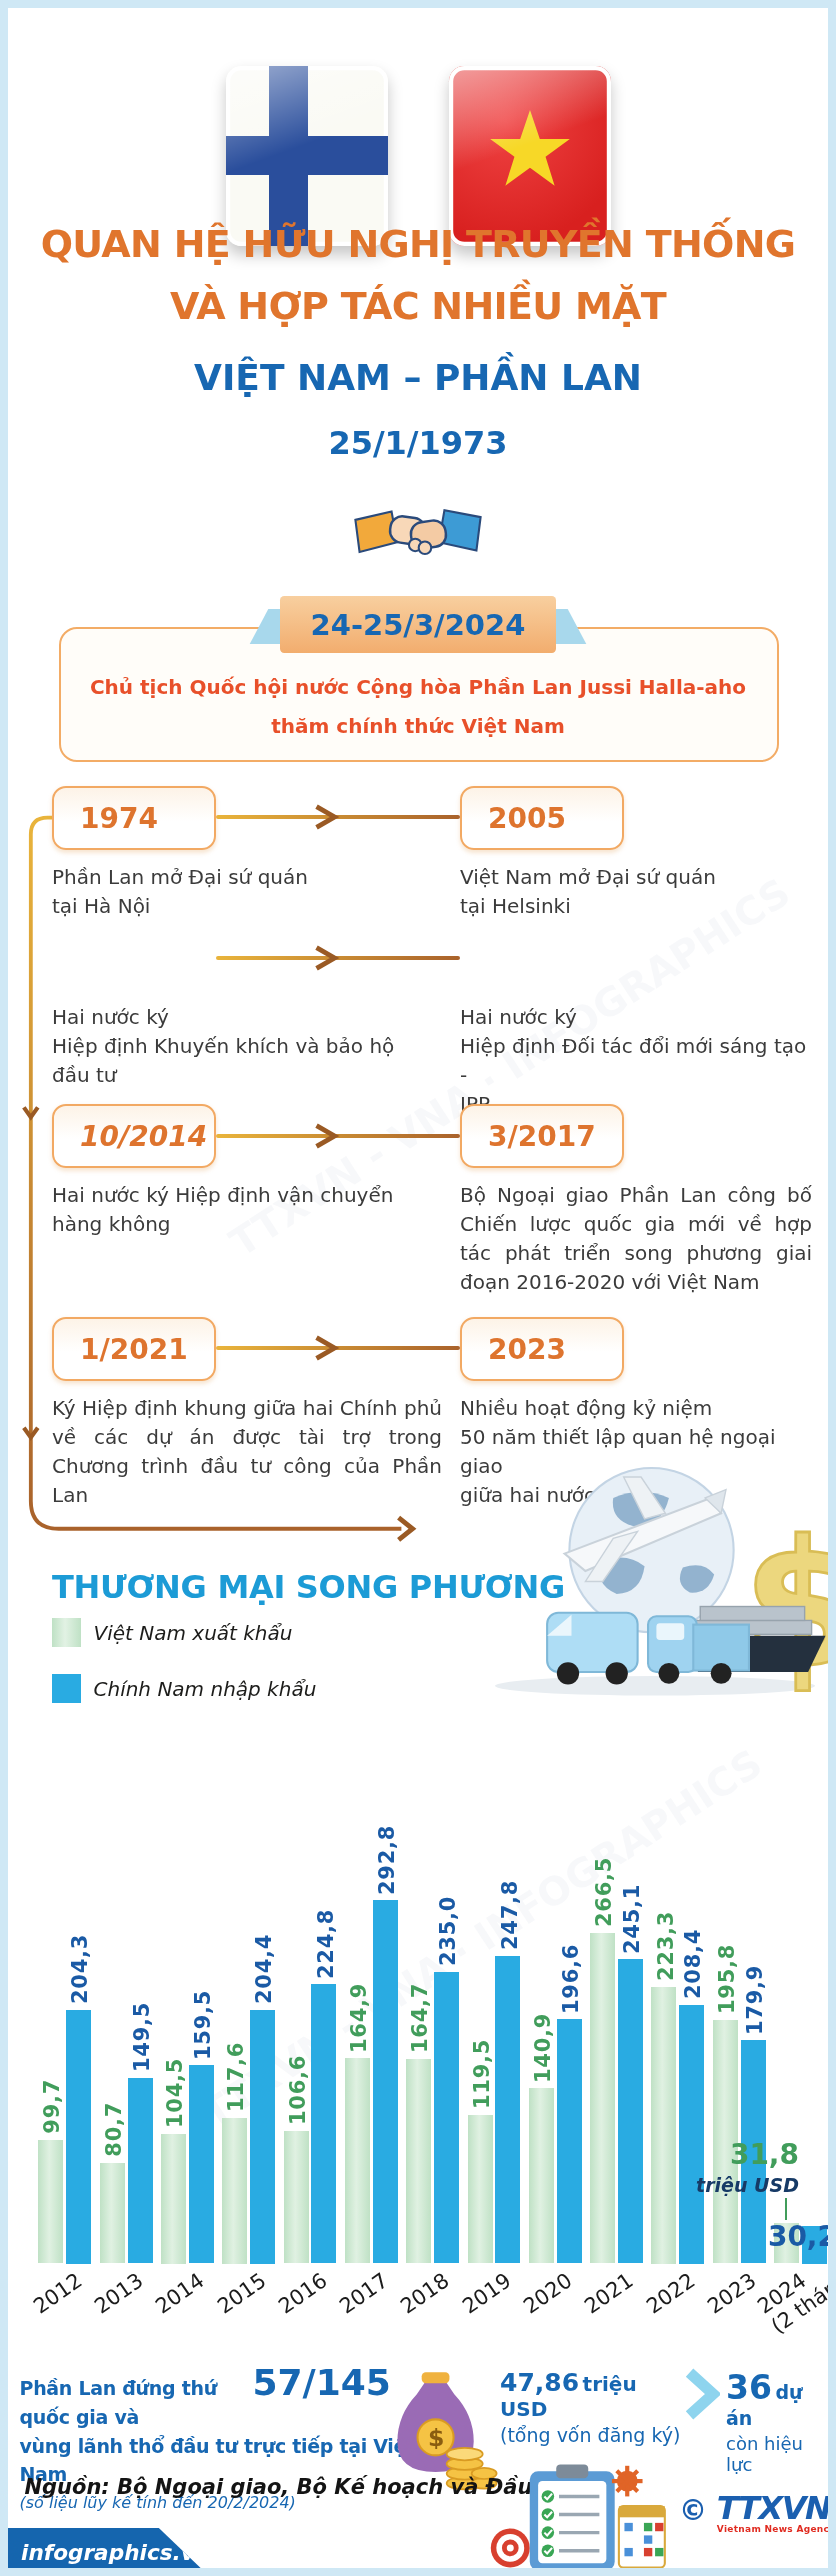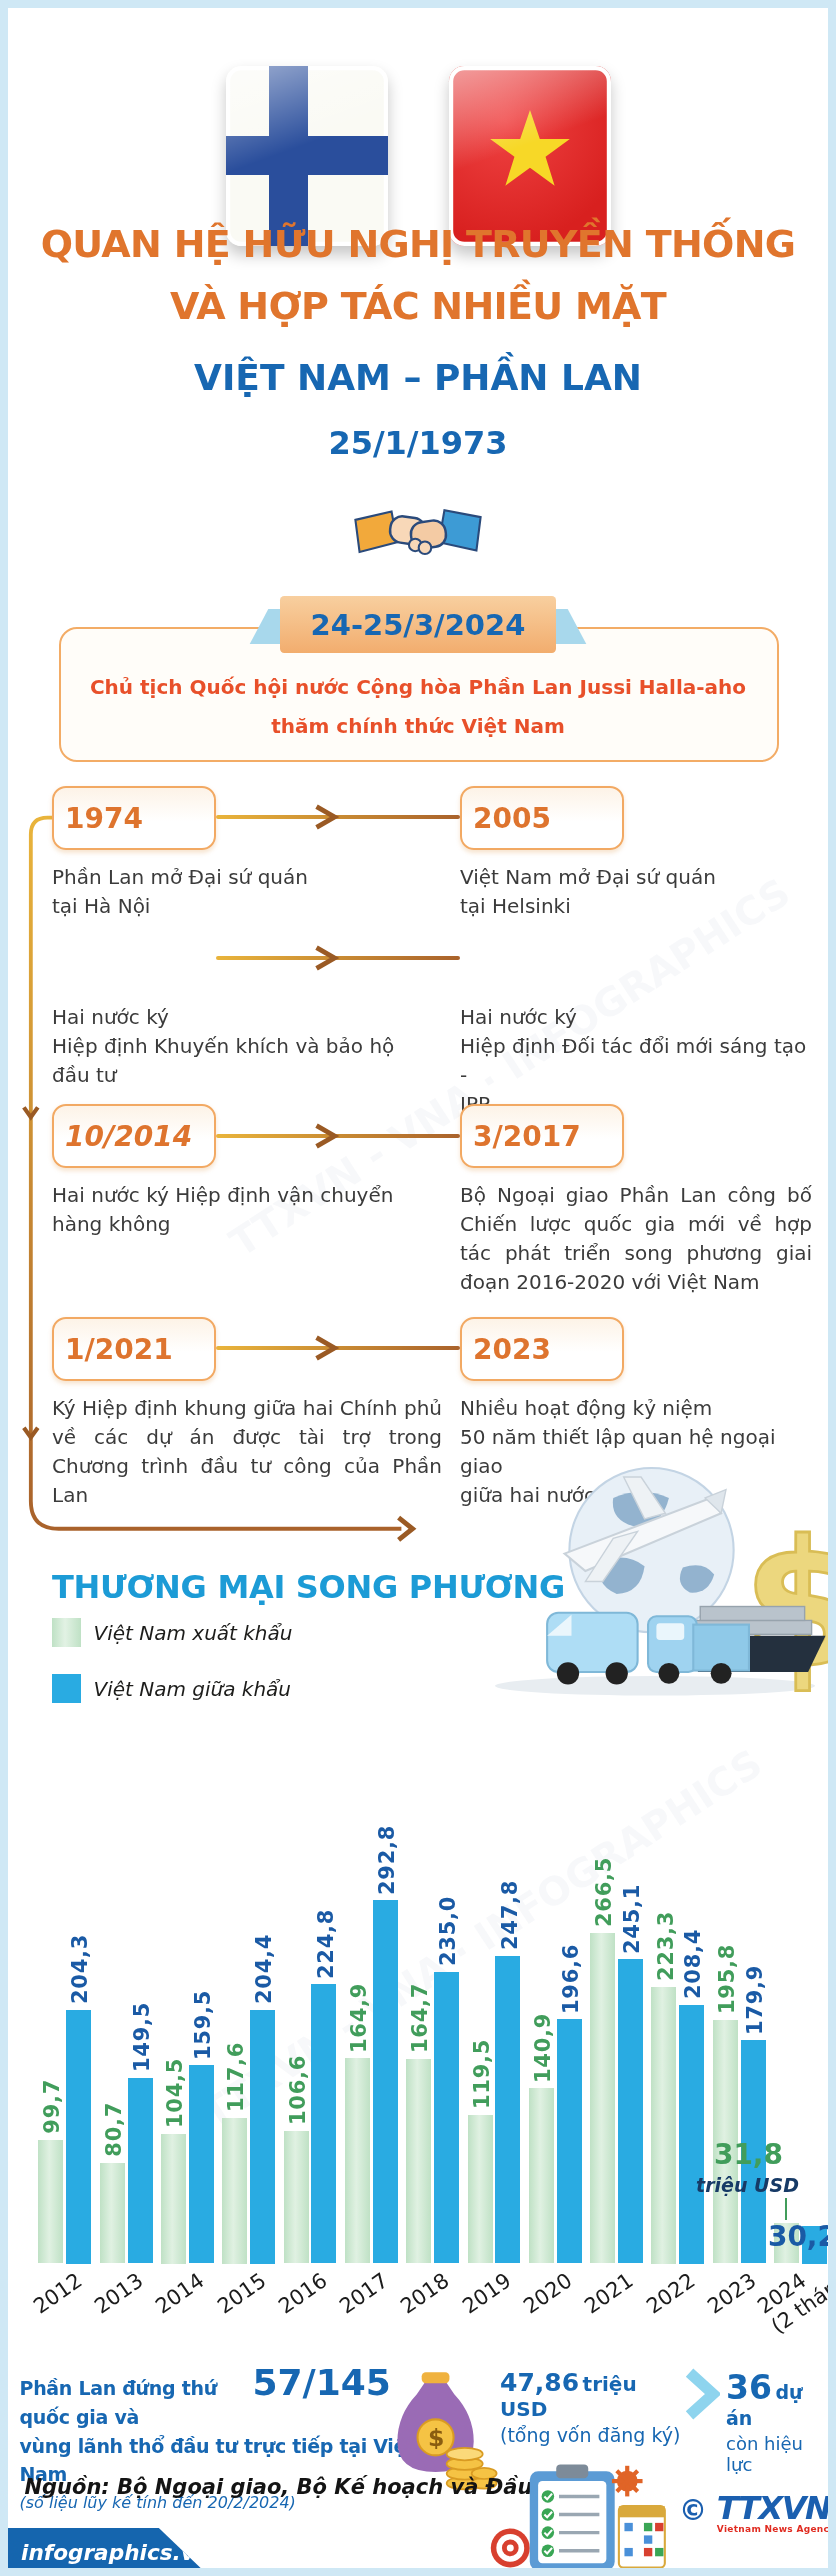--- a/index.html
+++ b/index.html
@@ -21,21 +21,21 @@
   .t-blue{color:#1767B2;font-weight:bold;text-align:center;width:100%;}
   
   .visit-box{left:59px;top:627px;width:716px;height:131px;background:#fffdf9;border:2.1px solid #F3AC66;border-radius:18px;}
   .visit-tab{left:280px;top:596px;width:276px;height:57px;border-radius:4.2px;
              background:linear-gradient(180deg,#f8cf9f,#f2ad6e);display:flex;align-items:center;justify-content:center;
              font-size:29px;font-weight:bold;color:#1767B2;z-index:3;}
   .tab-wing{width:38px;height:35px;background:#a8d8ec;z-index:2;}
   .visit-text{width:100%;text-align:center;color:#E8502A;font-weight:bold;font-size:20px;line-height:39px;}
   
   .chip{width:164px;height:64px;border:2.1px solid #F2A963;border-radius:14px;background:linear-gradient(180deg,#fdf3e7,#ffffff 55%);
-        display:flex;align-items:center;padding-left:11px;box-sizing:border-box;
+        display:flex;align-items:center;padding-left:26px;box-sizing:border-box;
         font-size:28px;font-weight:bold;color:#DE742E;box-shadow:0 2.1px 4.2px rgba(224,150,70,.25);}
   .conn{height:3.5px;background:linear-gradient(90deg,#E9B43B,#A9622B);border-radius:2.1px;}
   .tl-text{font-size:20px;line-height:29px;color:#3b3b3b;white-space:pre-line;}
   .tl-just{white-space:normal;text-align:justify;}
   
   .trade-title{color:#1C9BD6;font-weight:bold;font-size:32px;letter-spacing:-0.3px;}
   .legend-label{font-size:20px;font-style:italic;color:#1d1d1b;}
   .sw{width:29px;height:29px;}
   .sw-green{background:linear-gradient(90deg,#bfe1c5,#e2f2e4 45%,#bfe1c5);}
   .sw-blue{background:#29ABE2;}
@@ -203,21 +203,21 @@
     </svg>
   </div>
 
   <div class="abs trade-title" style="left:52px;top:1568px;">THƯƠNG MẠI SONG PHƯƠNG</div>
   <div class="abs" style="left:52px;top:1618px;display:flex;align-items:center;gap:12.5px;">
     <div class="sw sw-green"></div>
     <span class="legend-label">Việt Nam xuất khẩu</span>
   </div>
   <div class="abs" style="left:52px;top:1674px;display:flex;align-items:center;gap:12.5px;">
     <div class="sw sw-blue"></div>
-    <span class="legend-label">Việt Nam giữa khẩu</span>
+    <span class="legend-label">Chính Nam nhập khẩu</span>
   </div>
 
   <div id="chart-layer" class="abs" style="left:0;top:0;width:100%;height:100%;">
       <div class="bar bar-export" style="left:38px;top:2140px;width:25px;height:123px;"></div>
       <div class="bar bar-import" style="left:66px;top:2010px;width:25px;height:254px;"></div>
       <div class="vlabel" style="left:40px;bottom:442px;color:#419D5B;">99,7</div>
       <div class="vlabel" style="left:68px;bottom:572px;color:#1A5AA5;">204,3</div>
       <div class="xlabel" style="left:28.6px;top:2299px;">2012</div>
       <div class="bar bar-export" style="left:100px;top:2163px;width:25px;height:100px;"></div>
       <div class="bar bar-import" style="left:128px;top:2078px;width:25px;height:185px;"></div>
@@ -269,21 +269,21 @@
       <div class="vlabel" style="left:654px;bottom:595px;color:#419D5B;">223,3</div>
       <div class="vlabel" style="left:681px;bottom:577px;color:#1A5AA5;">208,4</div>
       <div class="xlabel" style="left:642px;top:2299px;">2022</div>
       <div class="bar bar-export" style="left:713px;top:2020px;width:25px;height:243px;"></div>
       <div class="bar bar-import" style="left:741px;top:2040px;width:25px;height:223px;"></div>
       <div class="vlabel" style="left:715px;bottom:562px;color:#419D5B;">195,8</div>
       <div class="vlabel" style="left:743px;bottom:541px;color:#1A5AA5;">179,9</div>
       <div class="xlabel" style="left:703px;top:2299px;">2023</div>
       <div class="bar bar-export" style="left:774px;top:2223px;width:25px;height:40px;"></div>
       <div class="bar bar-import" style="left:802px;top:2226px;width:25px;height:38px;"></div>
-      <div class="biglab" style="left:706px;top:2138px;width:77px;color:#419D5B;">31,8</div>
+      <div class="biglab" style="left:722px;top:2138px;width:77px;color:#419D5B;">31,8</div>
       <div class="abs" style="left:694px;top:2174px;width:105px;text-align:right;font-size:19px;font-style:italic;font-weight:bold;color:#163a66;">triệu USD</div>
       <div class="abs" style="left:785px;top:2198px;width:2.1px;height:22px;background:#419D5B;"></div>
       <div class="biglab" style="left:767px;top:2220px;width:70px;color:#1A5AA5;">30,2</div>
       <div class="xlabel" style="left:753px;top:2299px;width:98px;">2024
 (2 tháng)</div>
     </div>
 
   <div class="abs stats-blue" style="left:19.5px;top:2362px;width:418px;">
     <div>
       <span class="stat-mid">Phần Lan đứng thứ</span>

